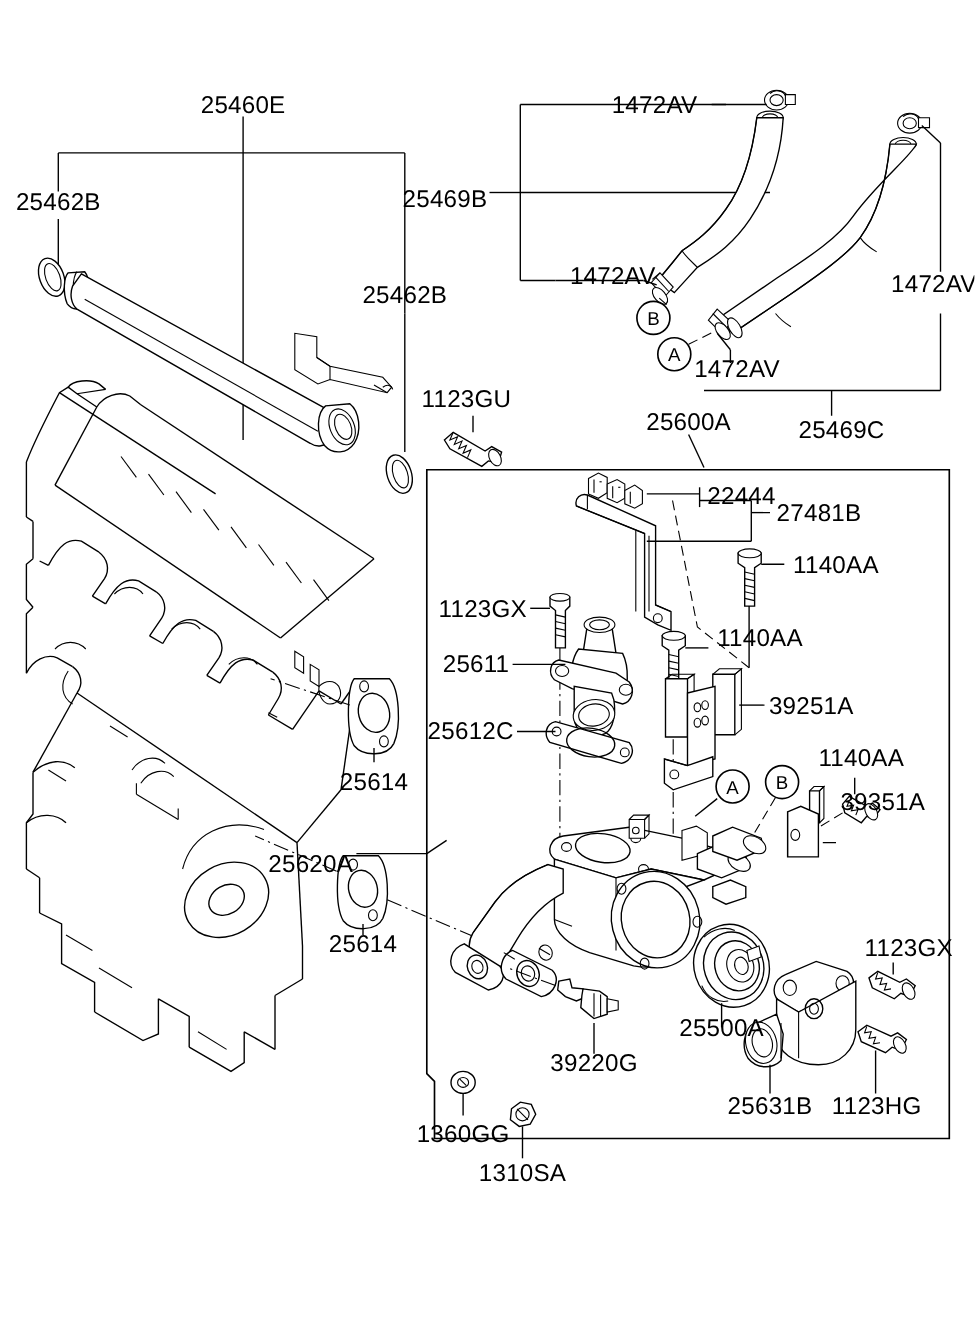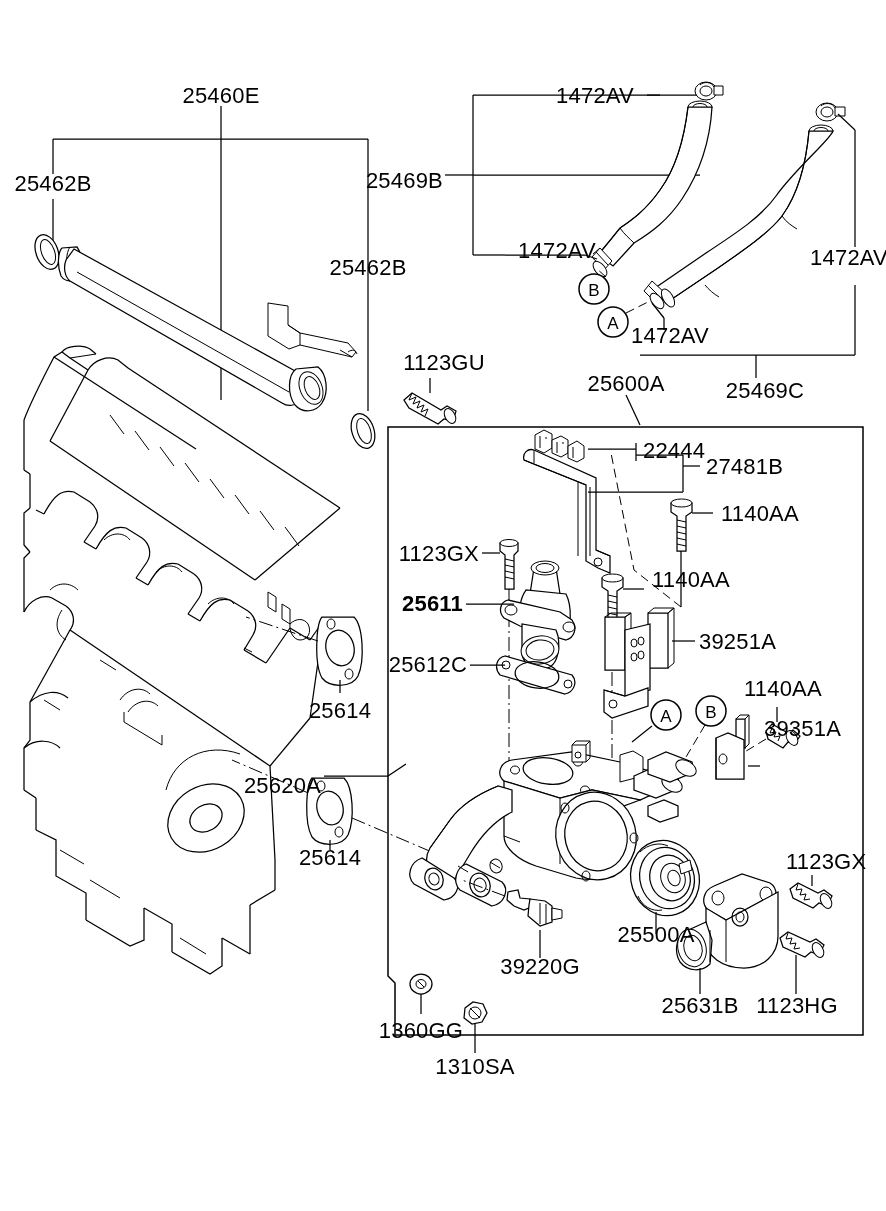--- a/index.html
+++ b/index.html
@@ -618,38 +618,38 @@
       <ellipse cx="475" cy="1013" rx="6" ry="6" class="none" stroke="#000" stroke-width="1"></ellipse>
       <path class="thin" d="M470 1008 L480 1018"></path>
       <path class="ln" d="M475 1024 L475 1053"></path>
     </g>
 
   </svg>
 
   <div class="lbl c" style="left:221px; top:86px;">25460E</div>
   <div class="lbl c" style="left:53px;  top:174px;">25462B</div>
   <div class="lbl c" style="left:368px; top:258px;">25462B</div>
-  <div class="lbl c" style="left:444px; top:353px;">1123GU</div>
+  <div class="lbl c" style="left:424px; top:353px;">1123GU</div>
 
   <div class="lbl r" style="left:443px; top:171px;">25469B</div>
   <div class="lbl c" style="left:595px; top:86px;">1472AV</div>
   <div class="lbl c" style="left:557px; top:241px;">1472AV</div>
   <div class="lbl c" style="left:849px; top:248px;">1472AV</div>
   <div class="lbl c" style="left:670px; top:326px;">1472AV</div>
   <div class="lbl c" style="left:765px; top:381px;text-align:center;">25469C</div>
   <div class="lbl c" style="left:626px; top:374px;">25600A</div>
 
   <div class="lbl" style="left:643px; top:441px;">22444</div>
   <div class="lbl" style="left:706px; top:457px;">27481B</div>
   <div class="lbl" style="left:721px; top:504px;">1140AA</div>
   <div class="lbl" style="left:652px; top:570px;">1140AA</div>
   <div class="lbl" style="left:744px; top:679px;">1140AA</div>
 
   <div class="lbl r" style="left:479px; top:544px;">1123GX</div>
-  <div class="lbl r" style="left:463px; top:594px;font-weight:bold;">25611</div>
+  <div class="lbl r" style="left:463px; top:594px;">25611</div>
   <div class="lbl r" style="left:467px; top:655px;">25612C</div>
   <div class="lbl" style="left:699px; top:632px;">39251A</div>
 
   <div class="lbl c" style="left:340px; top:701px;">25614</div>
   <div class="lbl c" style="left:330px; top:848px;">25614</div>
 
   <div class="lbl r" style="left:321px; top:776px;">25620A</div>
   <div class="lbl" style="left:764px; top:719px;text-align:center;">39351A</div>
   <div class="lbl c" style="left:540px; top:957px;">39220G</div>
   <div class="lbl c" style="left:656px; top:925px;">25500A</div>

